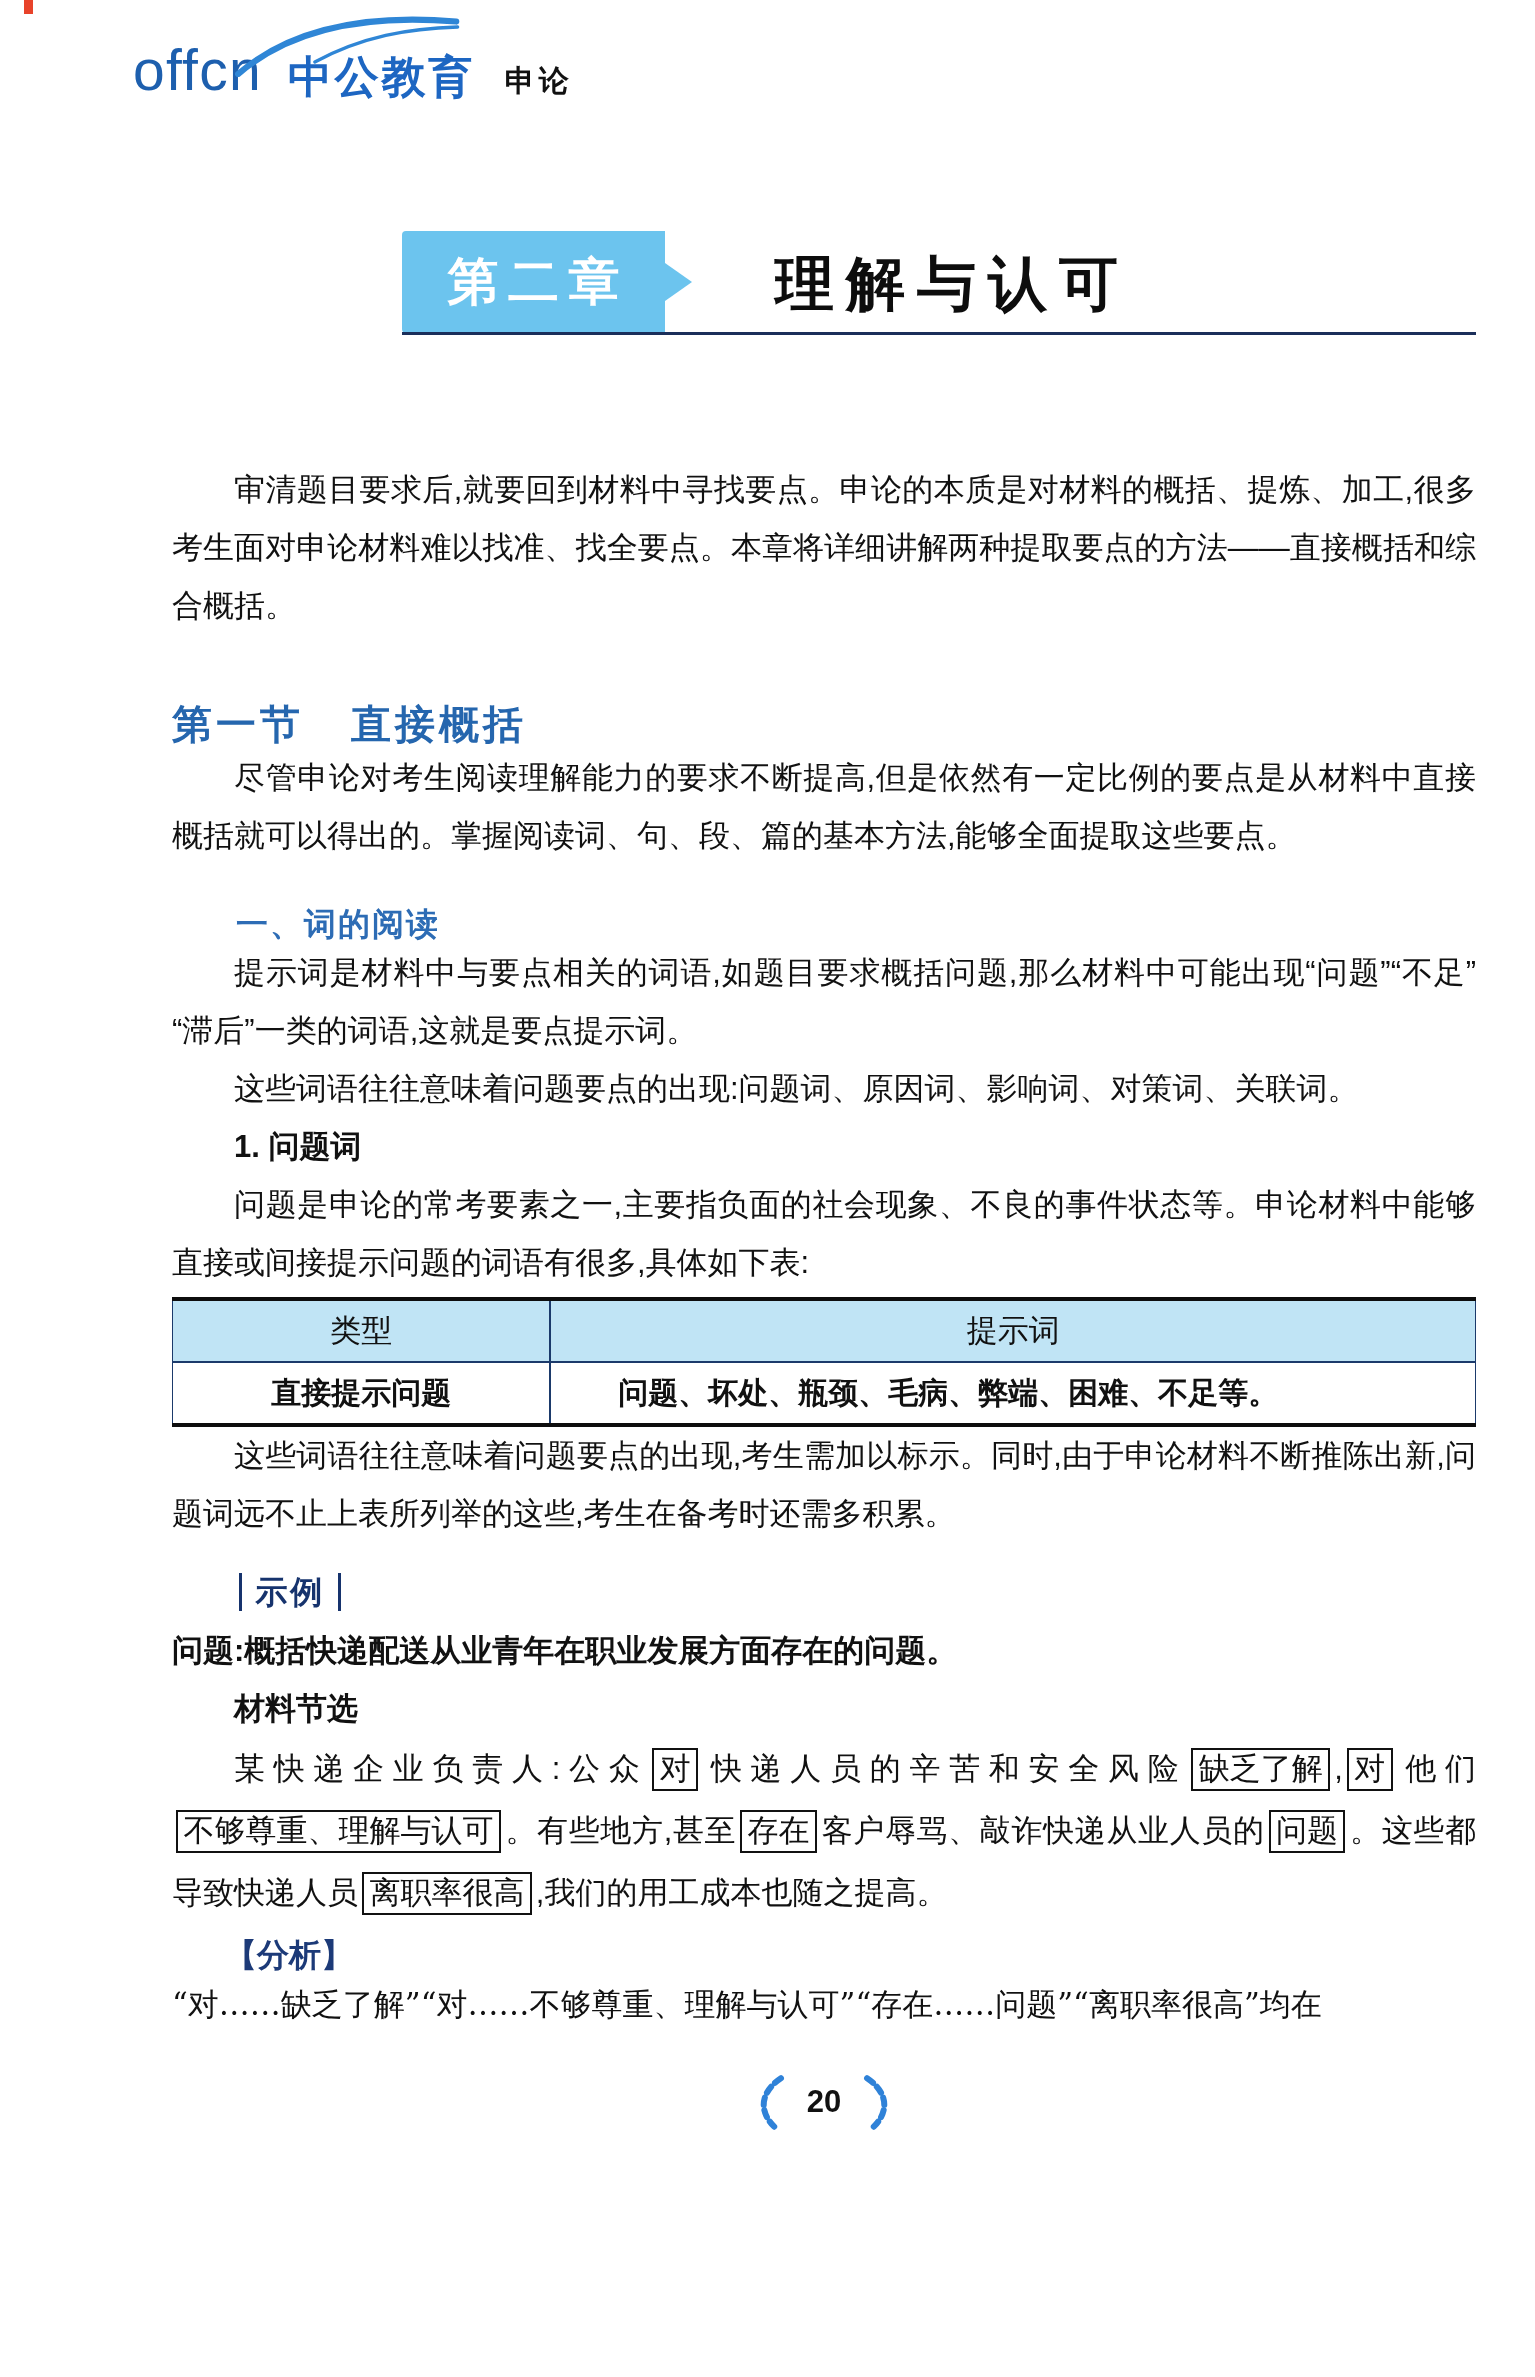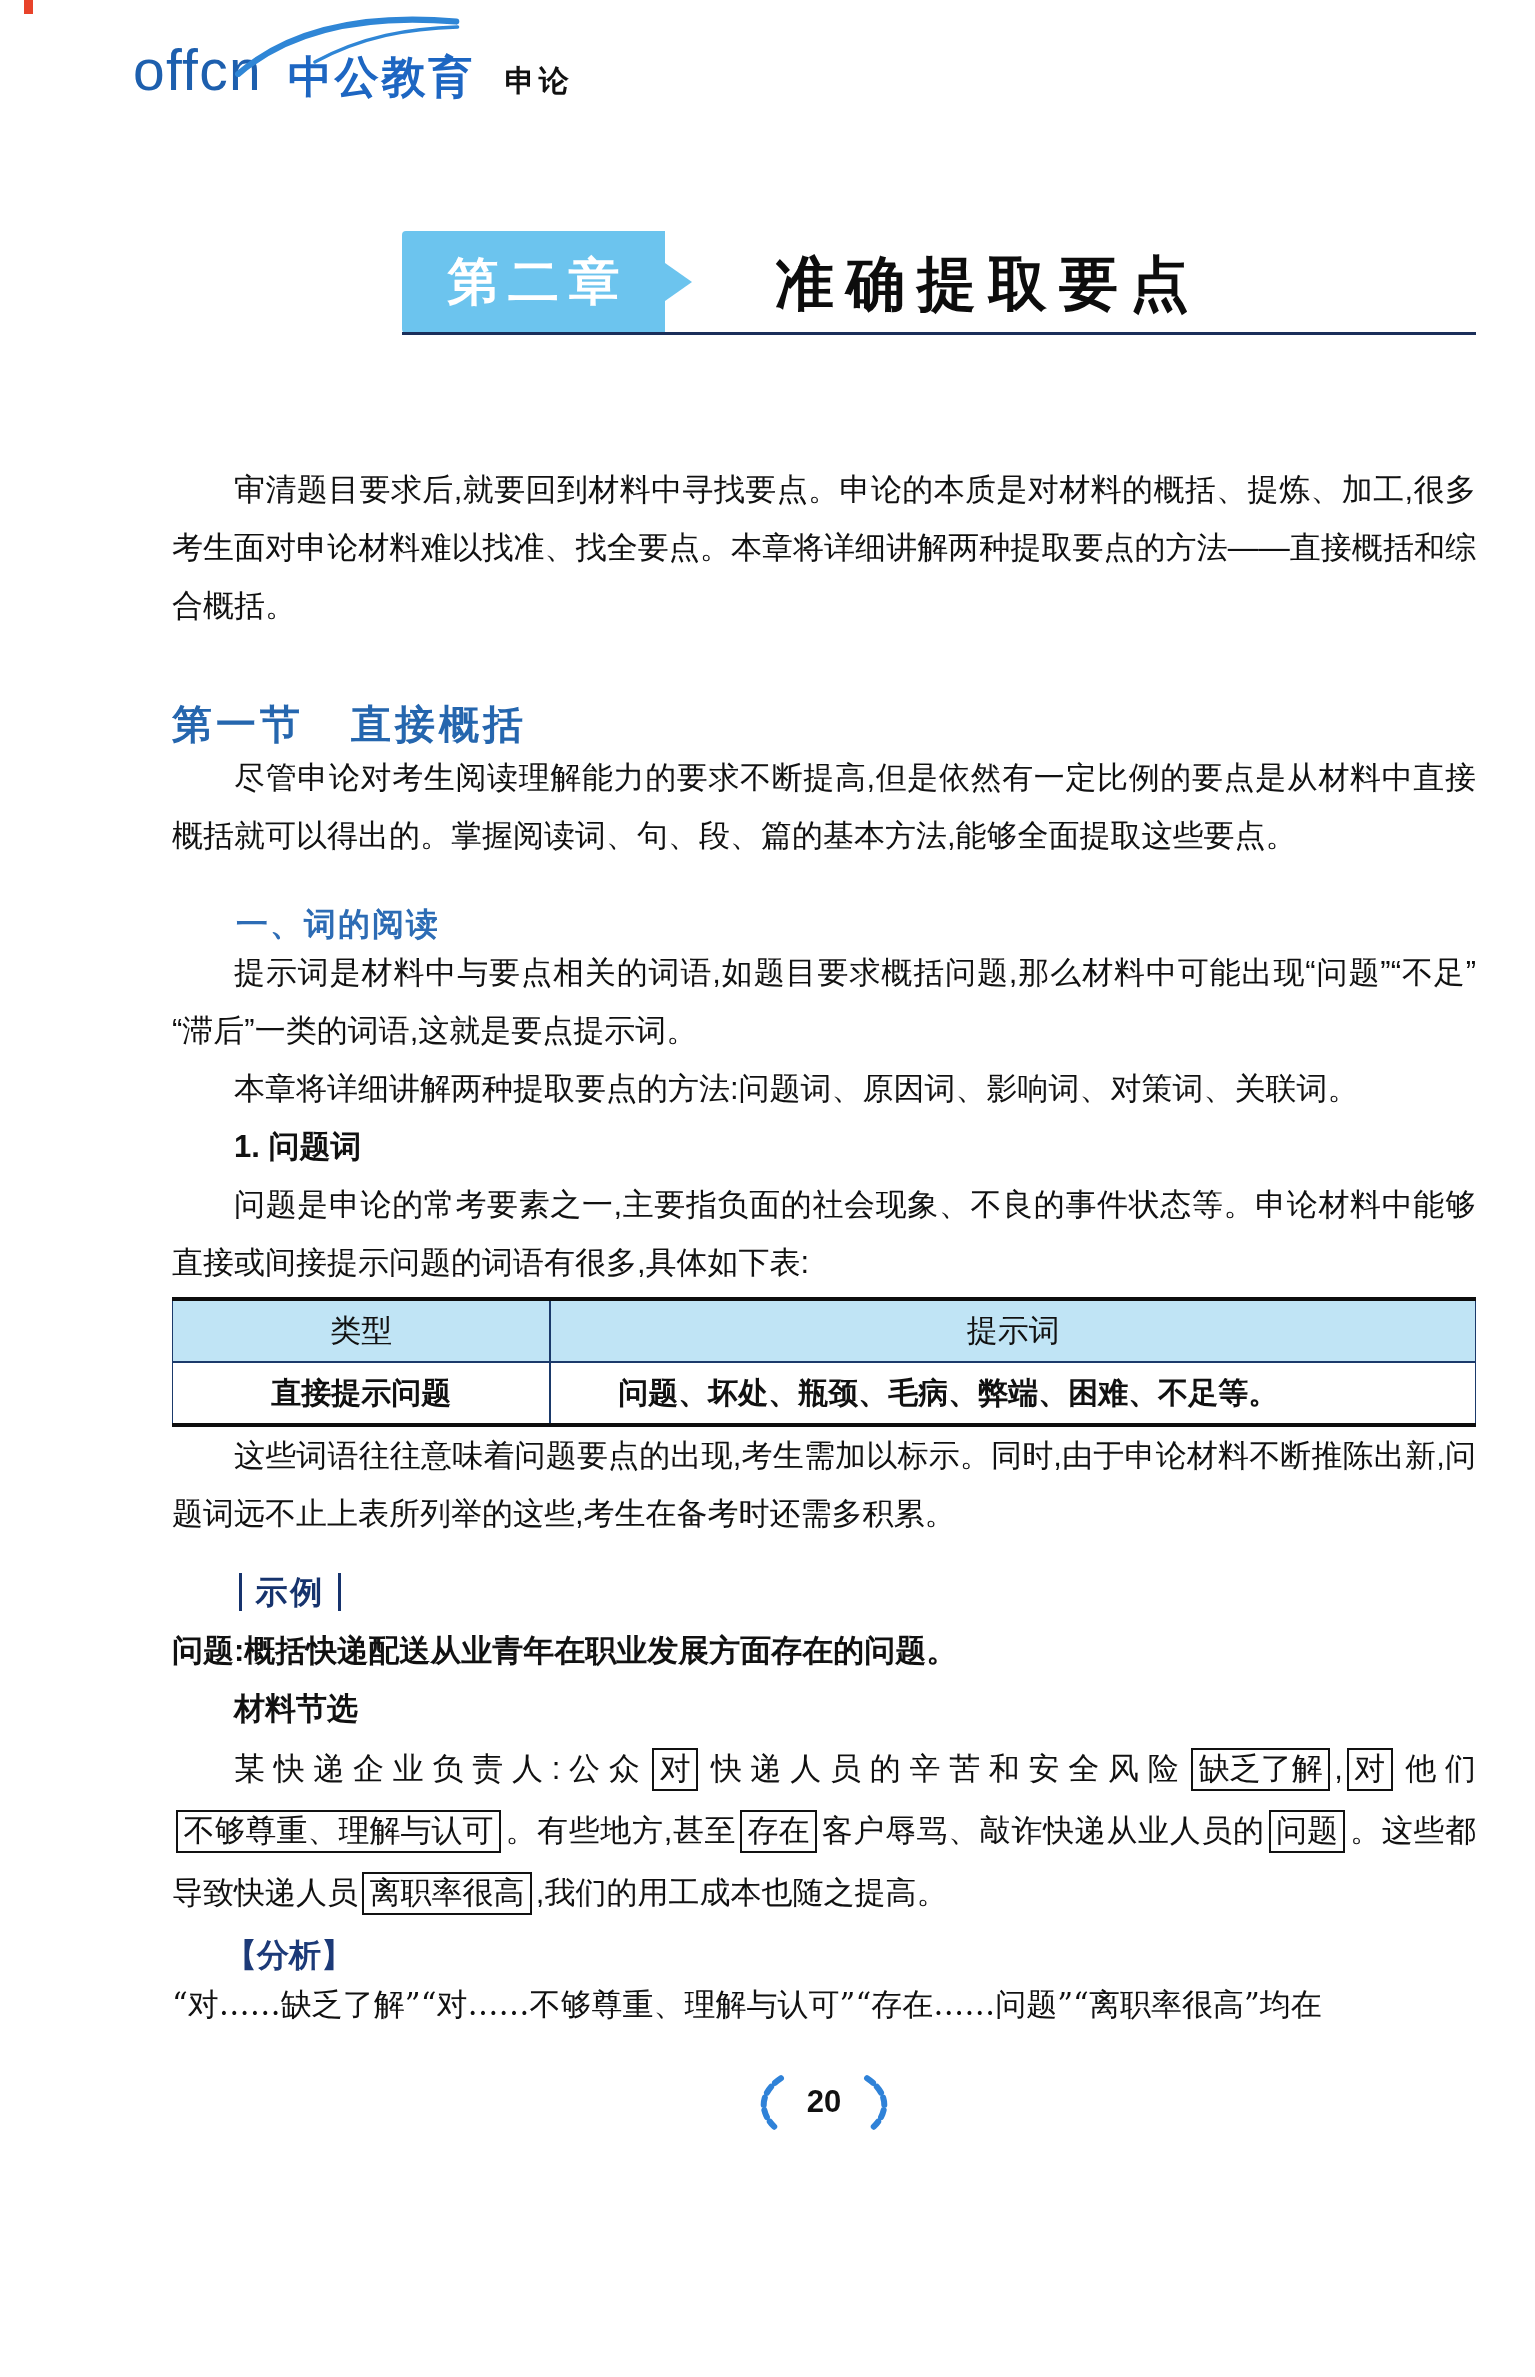--- a/index.html
+++ b/index.html
@@ -107,36 +107,36 @@
   <span class="offcn">offcn</span>
   <span class="cnname">中公教育</span>
   <span class="subject">申论</span>
 </div>
 
 <div class="chapter-badge">
   <span class="txt">第二章</span>
   <span class="arrow"></span>
 </div>
 <div class="chapter-rule"></div>
-<div class="chapter-title">准确提取要点</div>
+<div class="chapter-title">理解与认可</div>
 
 <div class="content">
 
   <p class="indent">审清题目要求后,就要回到材料中寻找要点。申论的本质是对材料的概括、提炼、加工,很多考生面对申论材料难以找准、找全要点。本章将详细讲解两种提取要点的方法——直接概括和综合概括。</p>
 
   <div class="section-title">
     <span>第一节</span><span class="gap"></span><span>直接概括</span>
   </div>
 
   <p class="indent p-secintro">尽管申论对考生阅读理解能力的要求不断提高,但是依然有一定比例的要点是从材料中直接概括就可以得出的。掌握阅读词、句、段、篇的基本方法,能够全面提取这些要点。</p>
 
   <div class="sub-title">一、词的阅读</div>
 
   <p class="indent p-after-sub">提示词是材料中与要点相关的词语,如题目要求概括问题,那么材料中可能出现“问题”“不足”“滞后”一类的词语,这就是要点提示词。</p>
-  <p class="indent">本章将详细讲解两种提取要点的方法:问题词、原因词、影响词、对策词、关联词。</p>
+  <p class="indent">这些词语往往意味着问题要点的出现:问题词、原因词、影响词、对策词、关联词。</p>
   <p class="indent item-title">1. 问题词</p>
   <p class="indent">问题是申论的常考要素之一,主要指负面的社会现象、不良的事件状态等。申论材料中能够直接或间接提示问题的词语有很多,具体如下表:</p>
 
   <table class="tipwords">
     <thead>
       <tr>
         <th class="c1">类型</th>
         <th>提示词</th>
       </tr>
     </thead>

